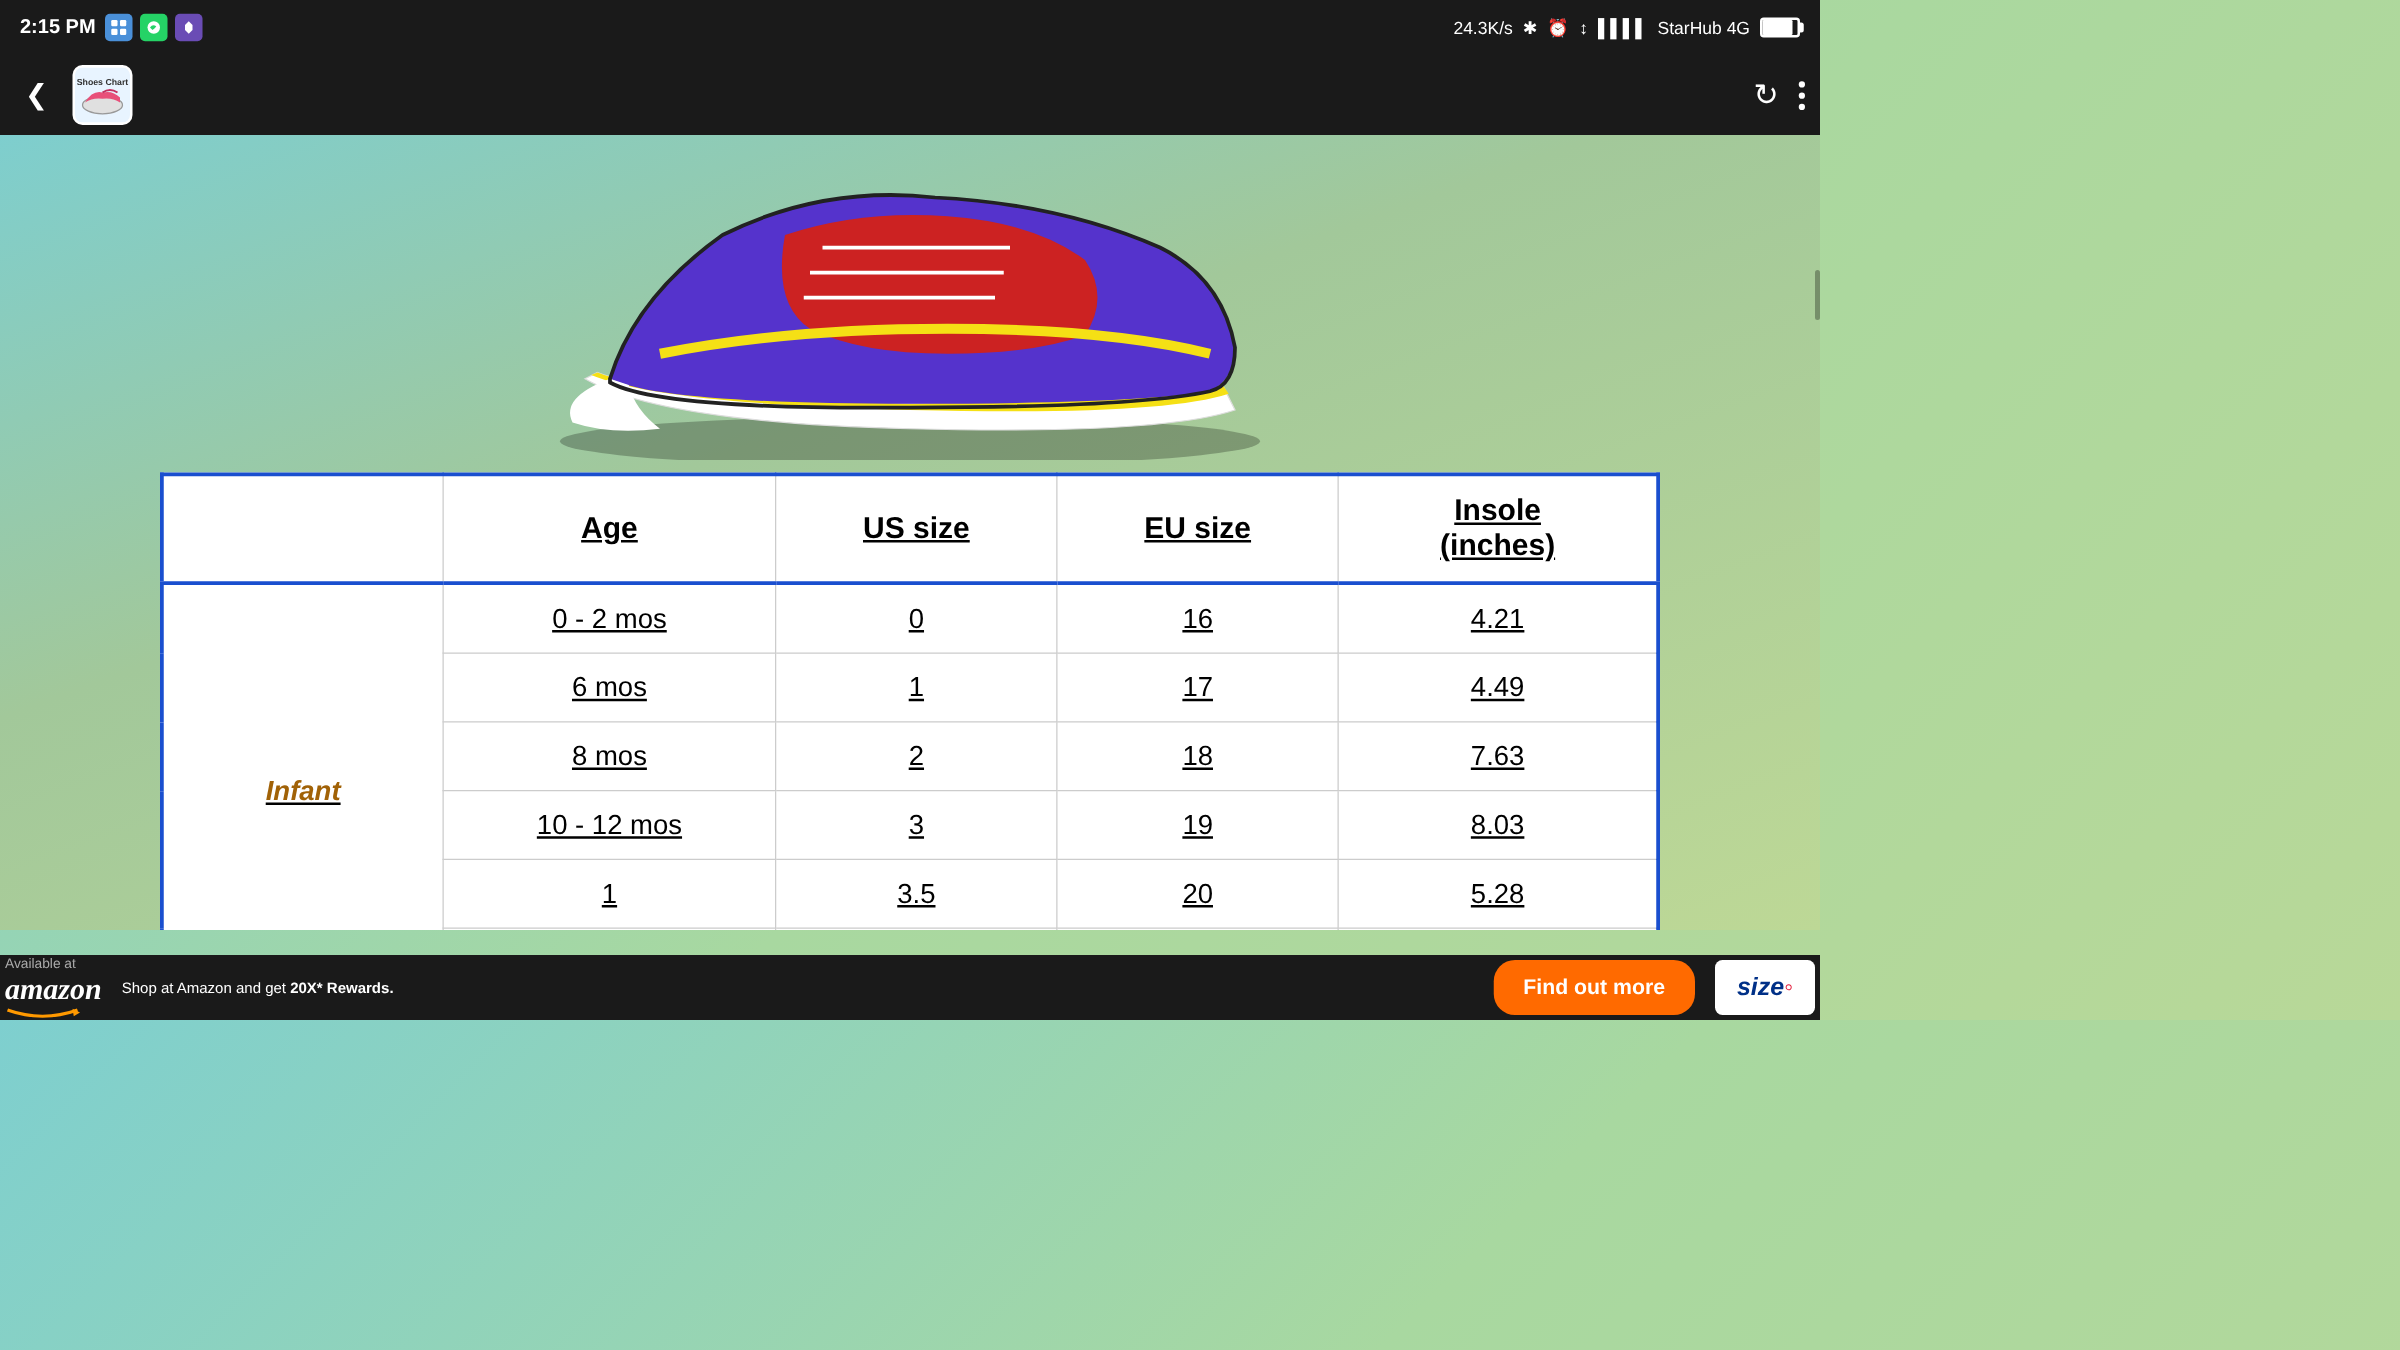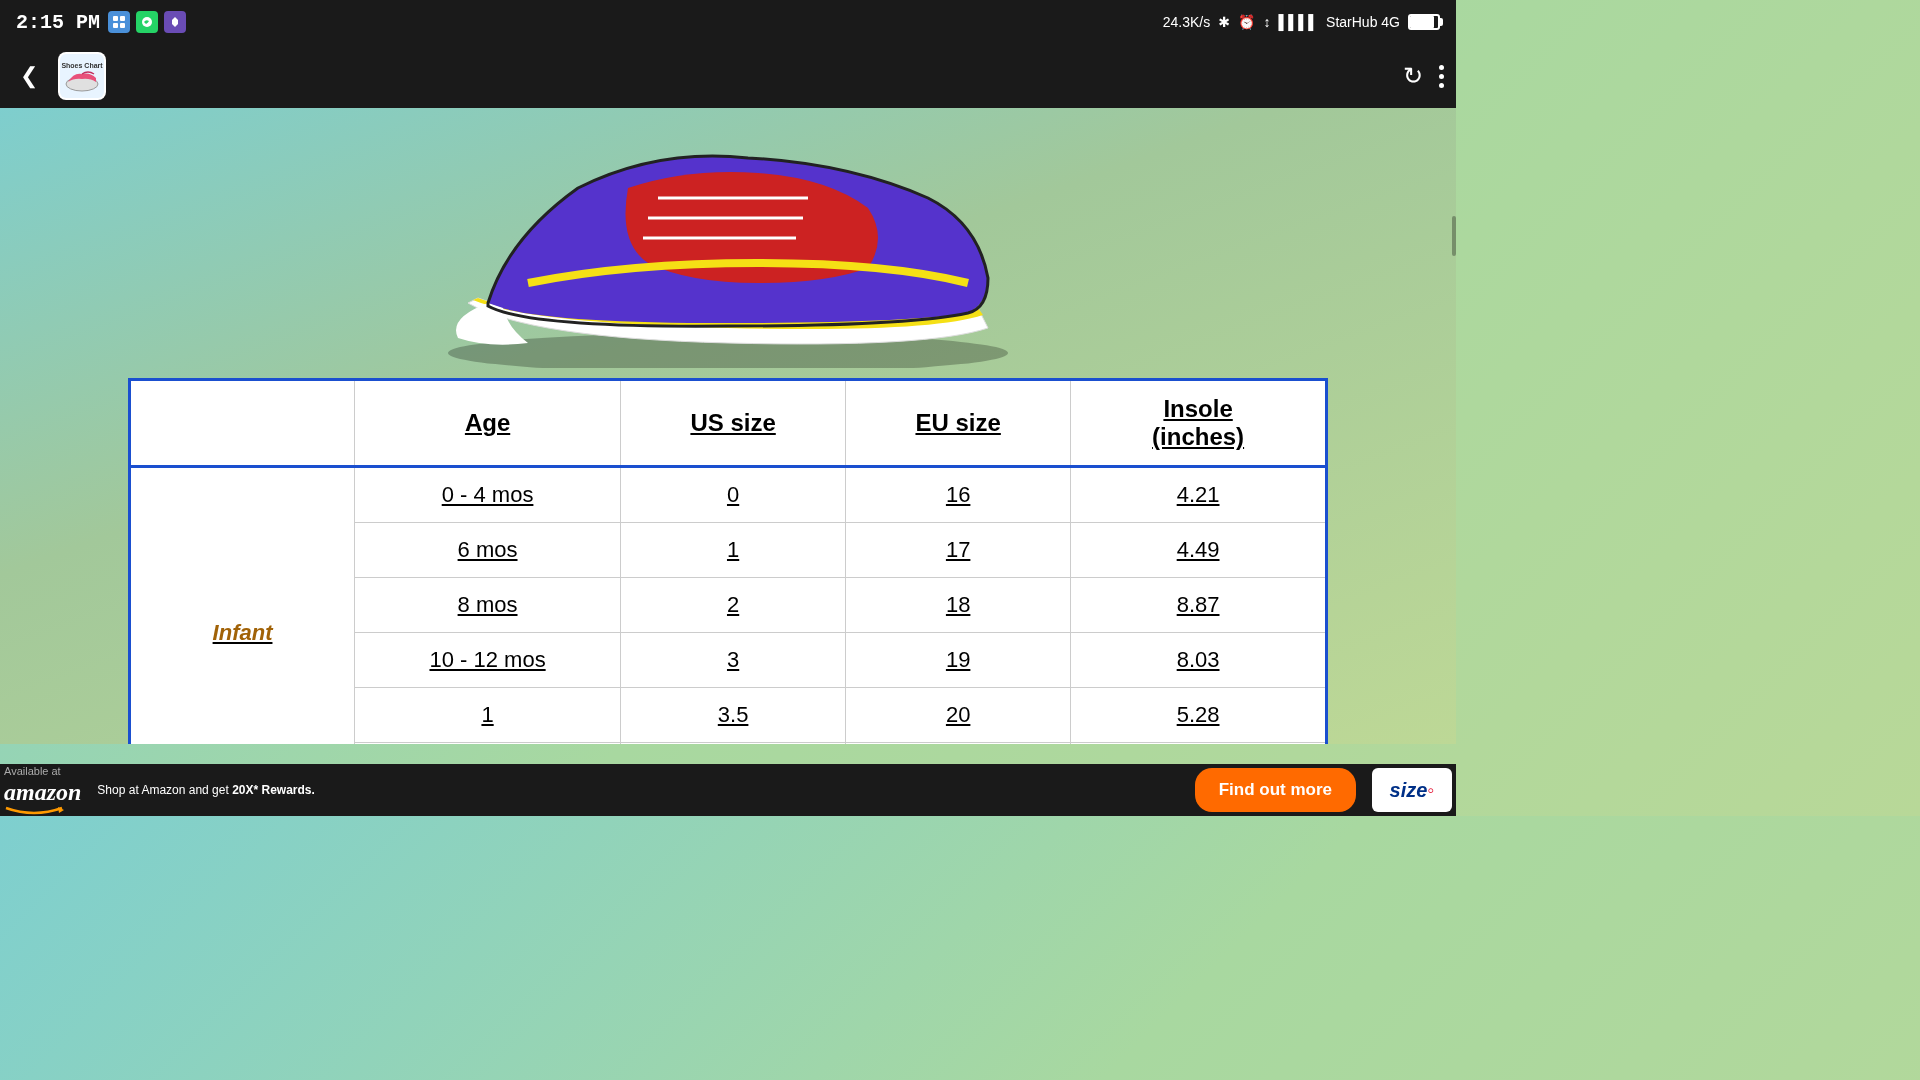--- a/index.html
+++ b/index.html
@@ -25,22 +25,21 @@
       font-size: 15px;
       font-weight: 500;
     }
     .status-left {
       display: flex;
       align-items: center;
       gap: 8px;
     }
     .status-time {
       font-weight: 600;
-      font-size: 20px;
-      font-family: Liberation Mono, monospace;
+      font-size: 16px;
     }
     .status-icons {
       display: flex;
       align-items: center;
       gap: 6px;
     }
     .icon-box {
       width: 22px;
       height: 22px;
       border-radius: 4px;
@@ -388,36 +387,36 @@
           <th class="col-age">Age</th>
           <th class="col-us">US size</th>
           <th class="col-eu">EU size</th>
           <th class="col-insole">Insole<br>(inches)</th>
         </tr>
       </thead>
       <tbody id="table-body">
 
       <tr>
             <td rowspan="6" class="infant-cell">Infant</td>
-            <td>0 - 4 mos</td>
+            <td>0 - 2 mos</td>
             <td>0</td>
             <td>16</td>
             <td>4.21</td>
           </tr>
           <tr>
             <td>6 mos</td>
             <td>1</td>
             <td>17</td>
             <td>4.49</td>
           </tr>
           <tr>
             <td>8 mos</td>
             <td>2</td>
             <td>18</td>
-            <td>8.87</td>
+            <td>7.63</td>
           </tr>
           <tr>
             <td>10 - 12 mos</td>
             <td>3</td>
             <td>19</td>
             <td>8.03</td>
           </tr>
           <tr>
             <td>1</td>
             <td>3.5</td>

